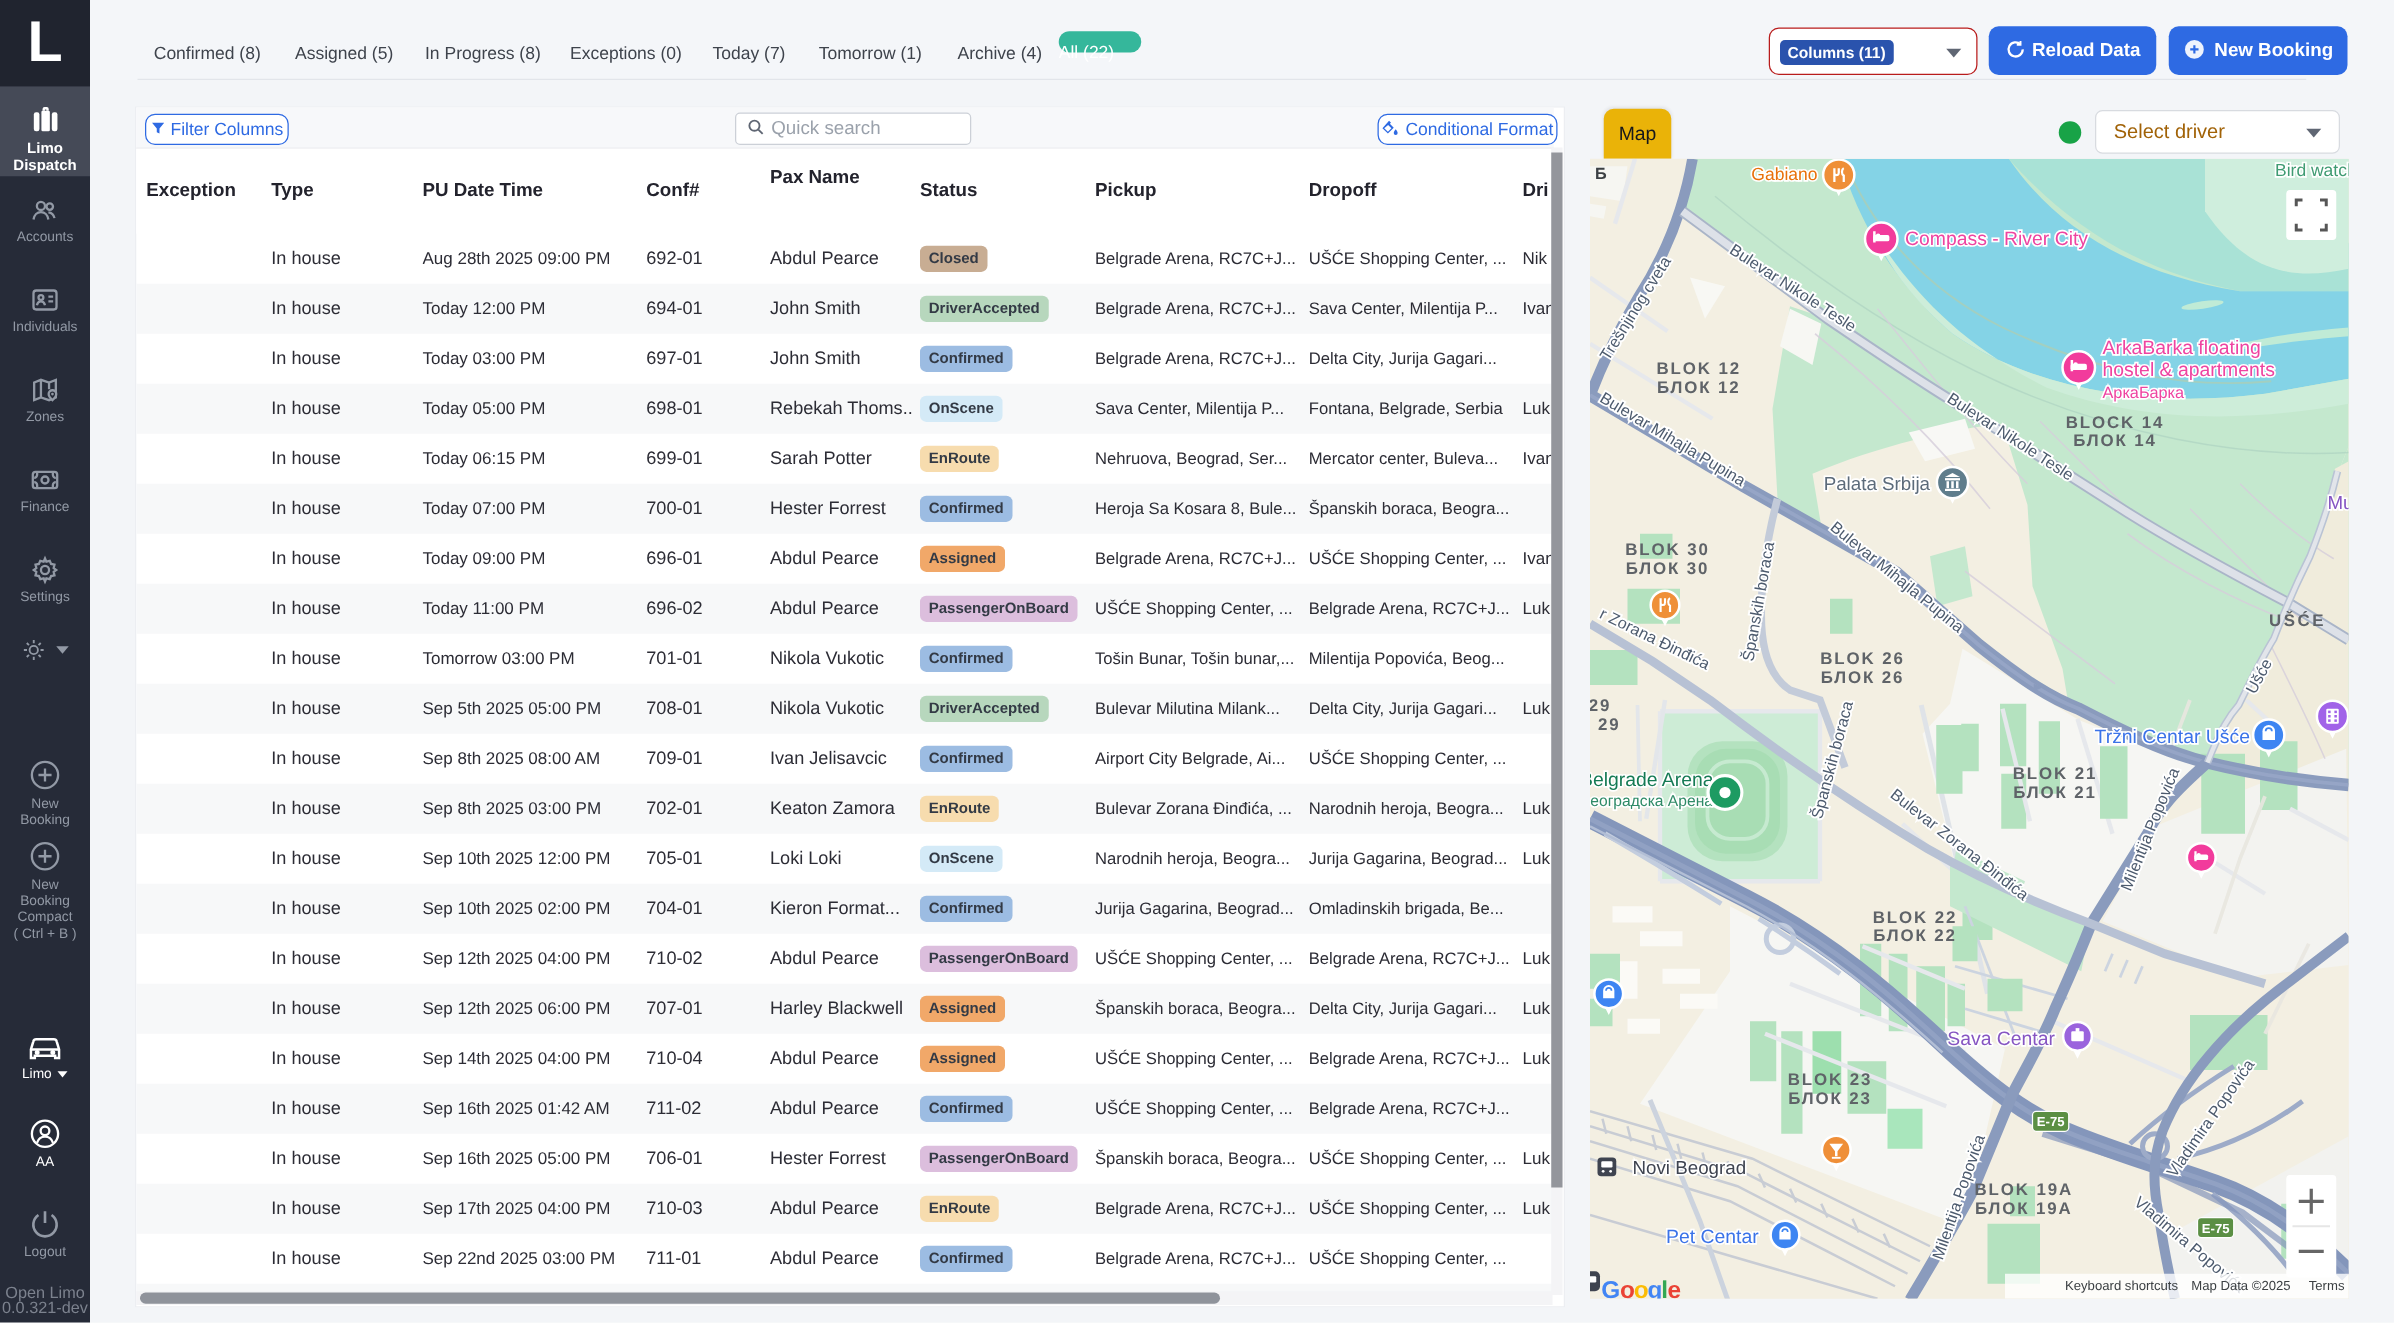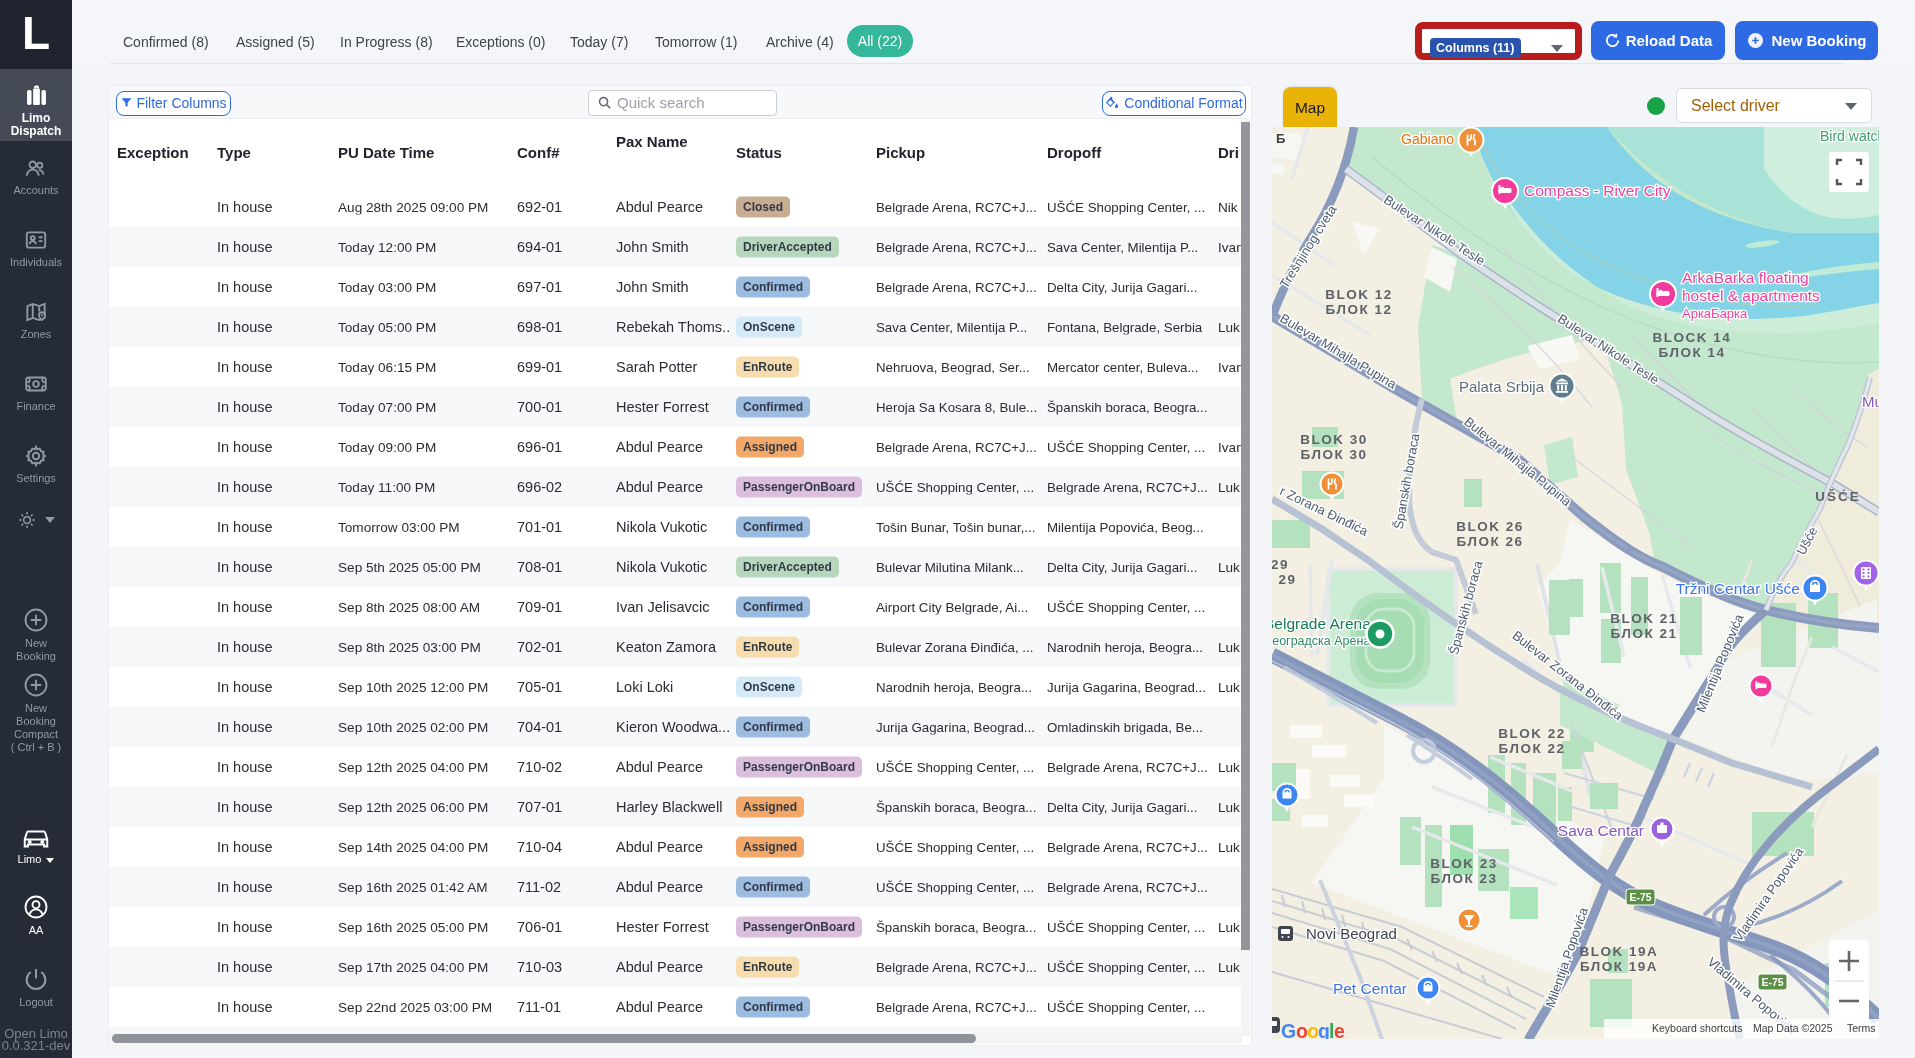--- a/index.html
+++ b/index.html
@@ -9,22 +9,22 @@
 #logo { position:absolute; left:0; top:0; width:72px; height:69px; background:#20242f; }
 #logo span { position:absolute; left:50%; top:50%; transform:translate(-50%,-54%); color:#fff; font-size:46px; font-weight:bold; }
 .sideitem { position:absolute; left:0; width:72px; text-align:center; font-size:11px; line-height:13px; color:#9299a5; }
 .sideitem.active { color:#fff; }
 #actbg { position:absolute; left:0; top:69px; width:72px; height:72px; background:#454a57; }
 .sicon { display:block; margin:0 auto 3px auto; }
 
 #topbar { position:absolute; left:72px; top:0; width:1843px; height:64px; background:#f4f6f9; }
 #tabline { position:absolute; left:38px; right:70px; top:63px; height:1px; background:#e2e5ea; }
 .tab { position:absolute; top:34px; font-size:14px; color:#3e434c; white-space:nowrap; }
-#alltab { position:absolute; left:775px; top:25px; width:66px; height:32px; background:#35b79b; border-radius:17px; color:#fff; font-size:14px; text-align:center; line-height:33px; }
-#colsel { position:absolute; left:1343px; top:22px; width:167px; height:38px; background:#fff; border:7px solid #b91c1c; border-radius:8px; }
+#alltab { position:absolute; left:775px; top:25px; width:66px; height:17px; background:#35b79b; border-radius:17px; color:#fff; font-size:14px; line-height:33px; }
+#colsel { position:absolute; left:1343px; top:22px; width:167px; height:38px; background:#fff; border:1px solid #b91c1c; border-radius:8px; }
 #colsel .cpill { position:absolute; left:8px; top:9px; height:20px; background:#2a53ad; border-radius:4px; color:#fff; font-size:12.5px; font-weight:bold; padding:0 6px; line-height:20px; }
 #colsel .caret { position:absolute; right:12px; top:16px; width:0; height:0; border-left:6px solid transparent; border-right:6px solid transparent; border-top:7px solid #5f6673; }
 .bluebtn { position:absolute; top:21px; height:39px; background:#2e6ae3; border-radius:8px; color:#fff; font-size:15px; font-weight:bold; text-align:center; }
 
 #panel { position:absolute; left:108px; top:85px; width:1144px; height:961px; background:#fff; border:1px solid #eceef2; }
 .toolbtn { position:absolute; top:5px; height:25px; border:1px solid #2e6ae3; border-radius:8px; color:#2e6ae3; font-size:14px; background:#fff; line-height:23px; }
 #qsearch { position:absolute; left:479px; top:4px; width:189px; height:26px; border:1px solid #ccd0d7; border-radius:4px; background:#fff; color:#9aa1ab; font-size:15px; line-height:24px; }
 #thead { position:absolute; left:0; top:33px; width:1134px; height:68px; background:#fff; font-weight:bold; font-size:15px; color:#23232d; }
 #thead span { position:absolute; top:25px; white-space:nowrap; }
 #rows { position:absolute; left:0; top:101px; width:1134px; height:847px; overflow:hidden; }
@@ -331,21 +331,21 @@
         <span class="c4">Loki Loki</span>
         <span class="pill st-os">OnScene</span>
         <span class="c6">Narodnih heroja, Beogra...</span>
         <span class="c7">Jurija Gagarina, Beograd...</span>
         <span class="c8">Luk</span>
       </div>
       <div class="row">
         <span class="c1">In house</span>
         <span class="c2">Sep 10th 2025 02:00 PM</span>
         <span class="c3">704-01</span>
-        <span class="c4">Kieron Woodwa...</span>
+        <span class="c4">Kieron Format...</span>
         <span class="pill st-conf">Confirmed</span>
         <span class="c6">Jurija Gagarina, Beograd...</span>
         <span class="c7">Omladinskih brigada, Be...</span>
         <span class="c8"></span>
       </div>
       <div class="row">
         <span class="c1">In house</span>
         <span class="c2">Sep 12th 2025 04:00 PM</span>
         <span class="c3">710-02</span>
         <span class="c4">Abdul Pearce</span>

